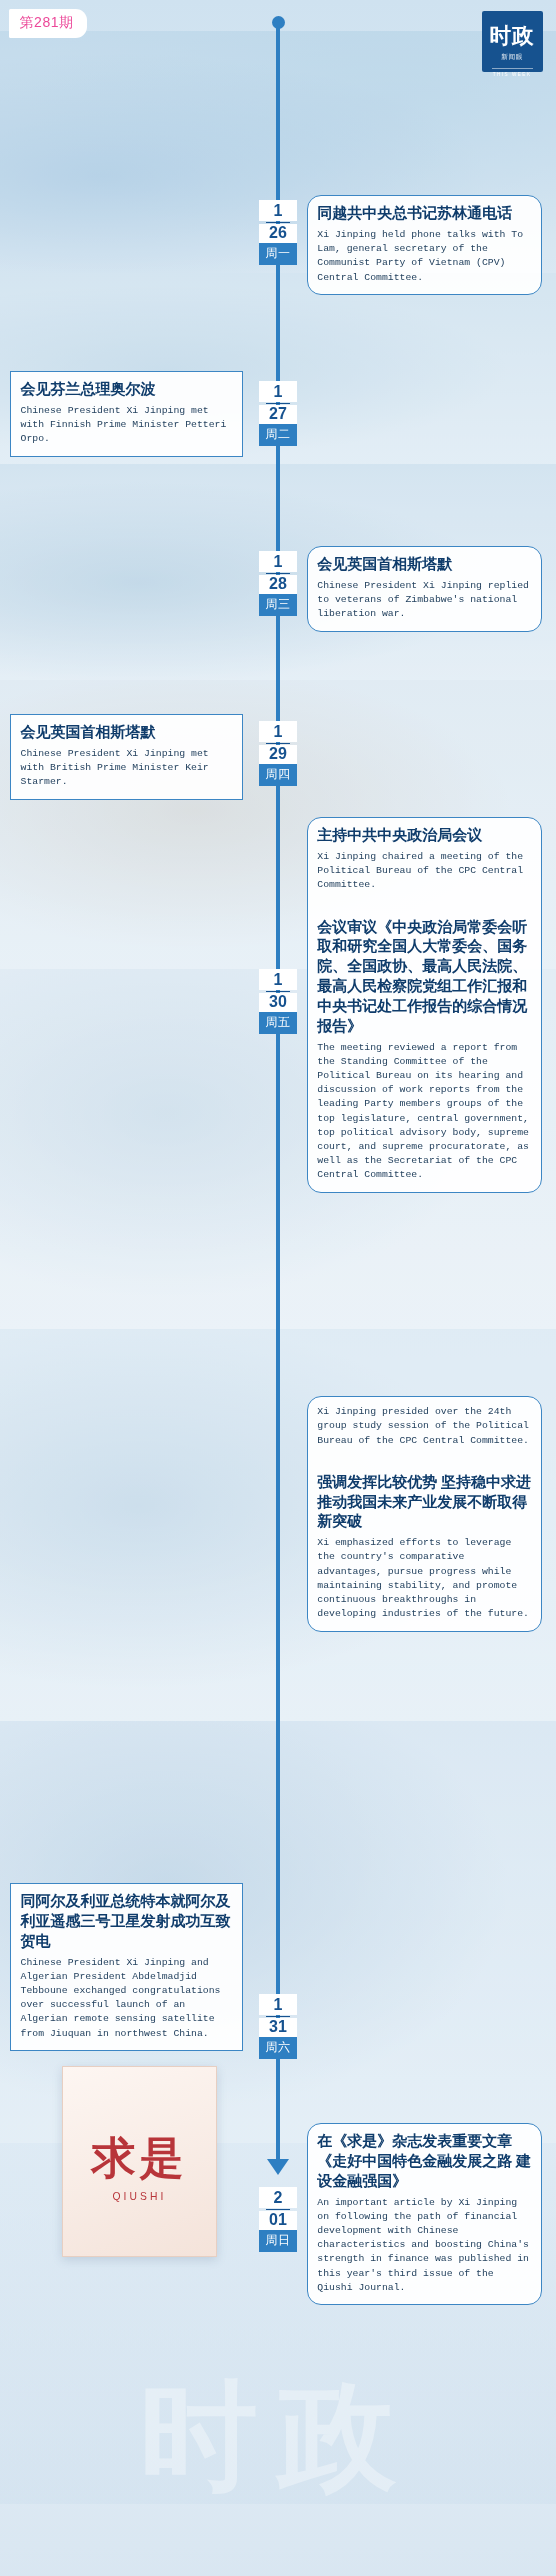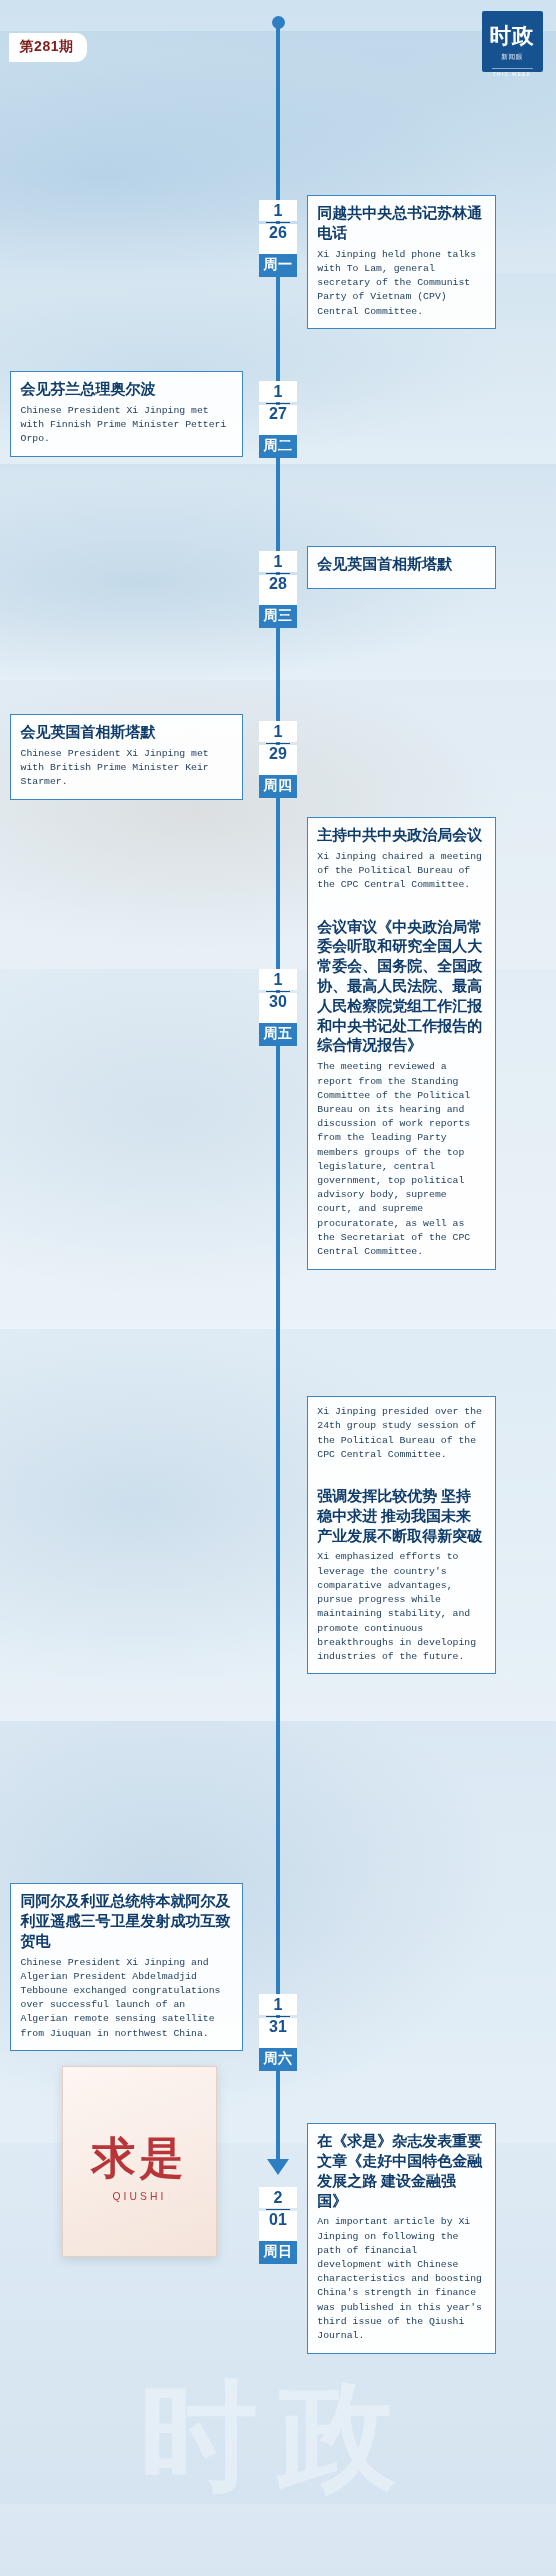--- a/index.html
+++ b/index.html
@@ -49,26 +49,25 @@
   .watermark {
     position: absolute; left: 20.6px; top: 2360px; width: 515px; height: 155px;
     font-size: 118px; font-weight: bold; color: rgba(255,255,255,.35);
     letter-spacing: 20.6px; line-height: 155px; text-align: center;
     font-family: "Liberation Serif", serif;
   }
 
   
   .issue-badge {
     position: absolute; left: 9.3px; top: 9.3px;
-    background: #fff; color: #7f1d1d;
+    background: #fff; color: #ec4899;
     padding: 5.2px 13.4px 5.2px 10.3px;
-    font-size: 14px; font-weight: bold;
+    font-size: 14px; font-weight: normal;
     border-radius: 1.5px 11.3px 11.3px 1.5px;
     letter-spacing: 0.5px;
-    margin-top: 24px;
   }
   .logo {
     position: absolute; right: 13.4px; top: 11.3px;
     width: 61px; height: 61px;
     background: #16528f; border-radius: 2.1px;
     color: #fff; text-align: center;
   }
   .logo .cn { font-size: 21.6px; font-weight: bold; letter-spacing: 1px; margin-top: 9.3px;
       font-family: "Liberation Serif", serif; }
   .logo .sub { font-size: 6.7px; margin-top: 3.1px; letter-spacing: 0.5px; opacity:.9;}
@@ -93,35 +92,34 @@
     position: absolute; width: 38px; text-align: center;
     left: 259px;
   }
   .datechip .m, .datechip .d {
     background: #fff; color: #16528f; font-weight: bold;
     font-size: 16px; line-height: 18.5px;
     font-family: "Liberation Sans", sans-serif;
   }
   .datechip .m { padding-top: 2.1px; }
   .datechip .rule { height: 1.5px; background: #16528f; width: 24px; margin: 1px auto; }
-  .datechip .d { padding-bottom: 11px; }
+  .datechip .d { padding-bottom: 0; }
   .datechip .w {
-    background: #2e7fc2; color: #fff; font-size: 14px; padding: 2.1px 0 3.1px;
+    background: #2e7fc2; color: #fff; font-size: 12px; padding: 2.1px 0 3.1px;
     letter-spacing: 0.5px;
-    font-weight: bold;
   }
 
   .card {
     position: absolute;
     background: rgba(255,255,255,.93);
     border: 1px solid #3c86c4;
     padding: 8.2px 9.3px 9.3px;
   }
   .card.left { left: 10.3px; width: 233px; }
-  .card.right { left: 307px; width: 189px; }
+  .card.right { left: 307px; width: 235px; border-radius: 14px; }
   .card h3 {
     font-size: 15px; line-height: 1.32; font-weight: bold; color: #0f3c6b;
     font-family: "Liberation Serif", serif; margin-bottom: 4.1px;
   }
   .card p.en {
     font-size: 9.8px; line-height: 1.45; color: #24425f; font-family: Liberation Mono, monospace;
   }
   .card h3.sec { margin-top: 25px; }
 
   
@@ -211,20 +209,21 @@
     <p class="en">Xi Jinping held phone talks with To Lam, general secretary of the Communist Party of Vietnam (CPV) Central Committee.</p>
   </div>
 
   <div class="card left" style="top:371px">
     <h3>会见芬兰总理奥尔波</h3>
     <p class="en">Chinese President Xi Jinping met with Finnish Prime Minister Petteri Orpo.</p>
   </div>
 
   <div class="card right" style="top:546px">
     <h3>会见英国首相斯塔默</h3>
+    <p class="en">Chinese President Xi Jinping replied to veterans of Zimbabwe's national liberation war.</p>
   </div>
 
   <div class="card left" style="top:714px">
     <h3>会见英国首相斯塔默</h3>
     <p class="en">Chinese President Xi Jinping met with British Prime Minister Keir Starmer.</p>
   </div>
 
   <div class="card right" style="top:817px">
     <h3>主持中共中央政治局会议</h3>
     <p class="en">Xi Jinping chaired a meeting of the Political Bureau of the CPC Central Committee.</p>

